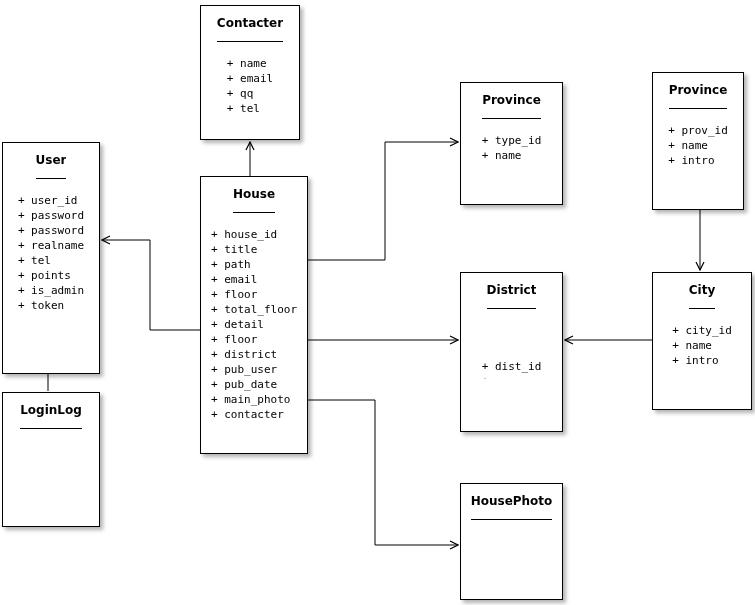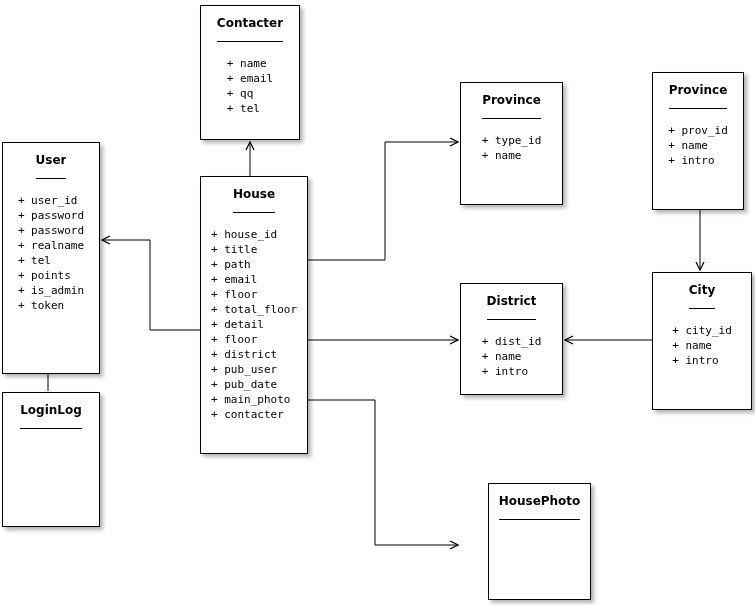--- a/index.html
+++ b/index.html
@@ -142,38 +142,38 @@
   <div class="uml-class" style="left:652px; top:72px; width:92px; height:138px;">
     <div class="uml-title">Province</div>
     <div class="uml-attrs">
       <div class="attr">+ prov_id</div>
       <div class="attr">+ name</div>
       <div class="attr">+ intro</div>
     </div>
     <div class="uml-methods"></div>
   </div>
 
-  <div class="uml-class" style="left:460px; top:283px; width:103px; height:112px;">
+  <div class="uml-class" style="left:460px; top:272px; width:103px; height:160px;gap:36px;">
     <div class="uml-title">District</div>
     <div class="uml-attrs">
       <div class="attr">+ dist_id</div>
       <div class="attr">+ name</div>
       <div class="attr">+ intro</div>
     </div>
     <div class="uml-methods"></div>
   </div>
 
   <div class="uml-class" style="left:652px; top:272px; width:100px; height:138px;">
     <div class="uml-title">City</div>
     <div class="uml-attrs">
       <div class="attr">+ city_id</div>
       <div class="attr">+ name</div>
       <div class="attr">+ intro</div>
     </div>
     <div class="uml-methods"></div>
   </div>
 
-  <div class="uml-class" style="left:488px; top:483px; width:103px; height:117px;">
+  <div class="uml-class" style="left:460px; top:483px; width:103px; height:117px;">
     <div class="uml-title">HousePhoto</div>
     <div class="uml-methods"></div>
   </div>
 
 </div>
 
 </body></html>

